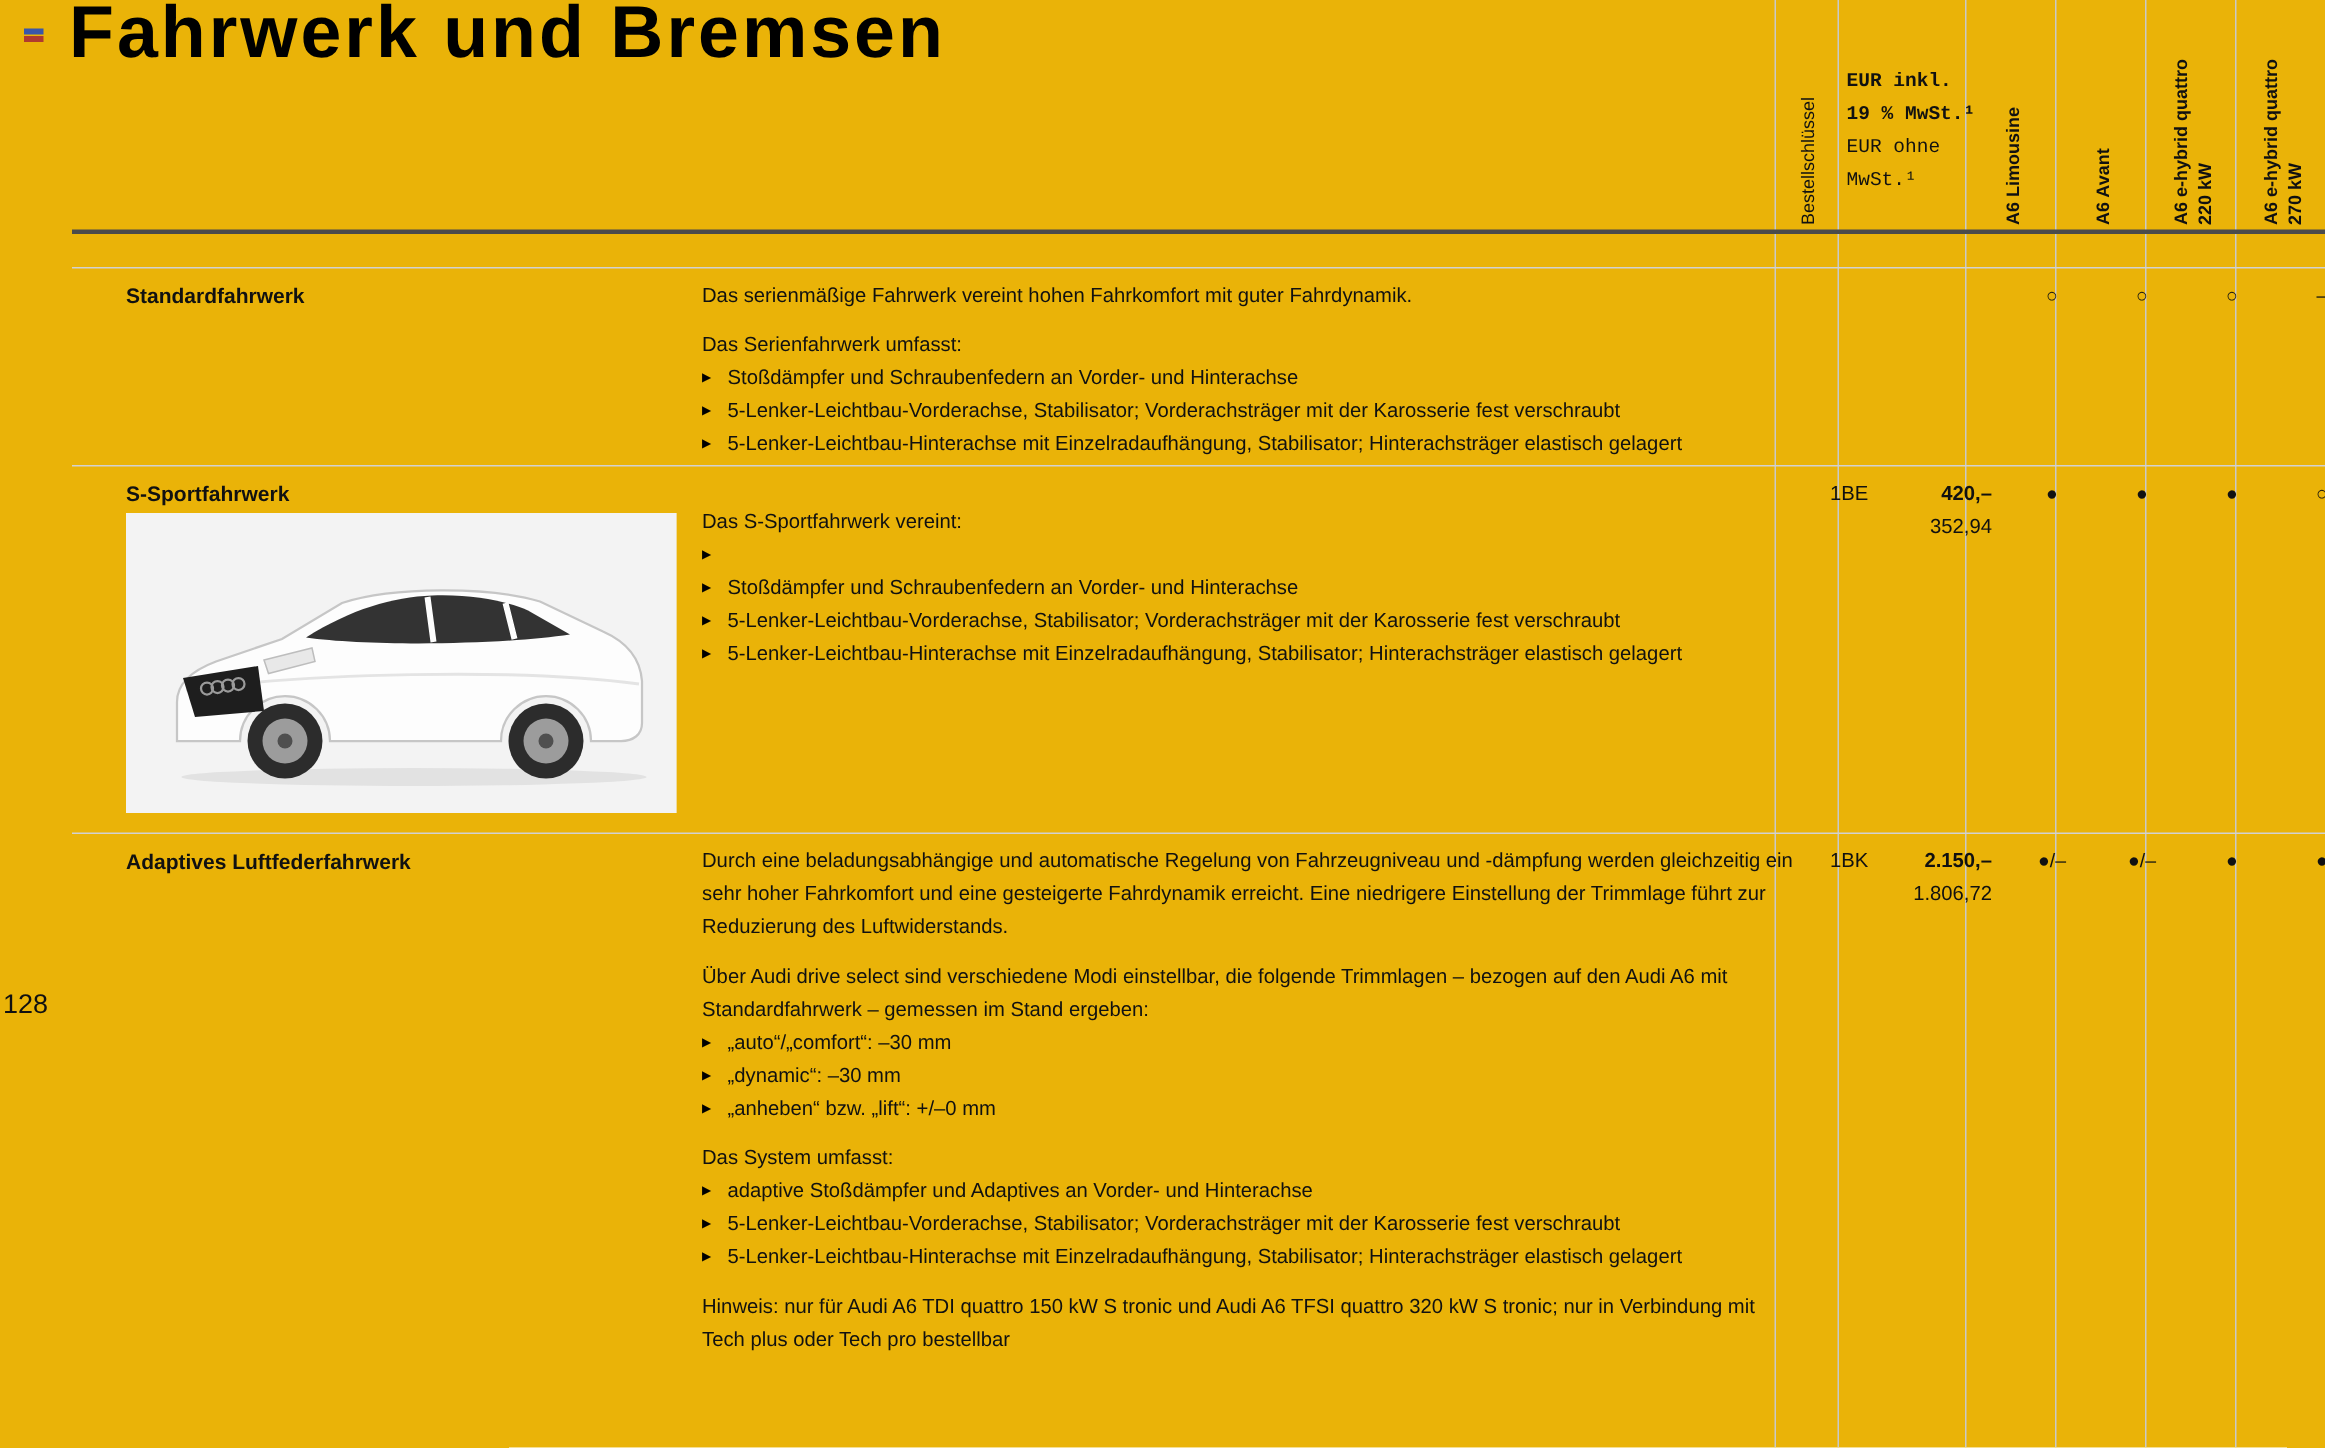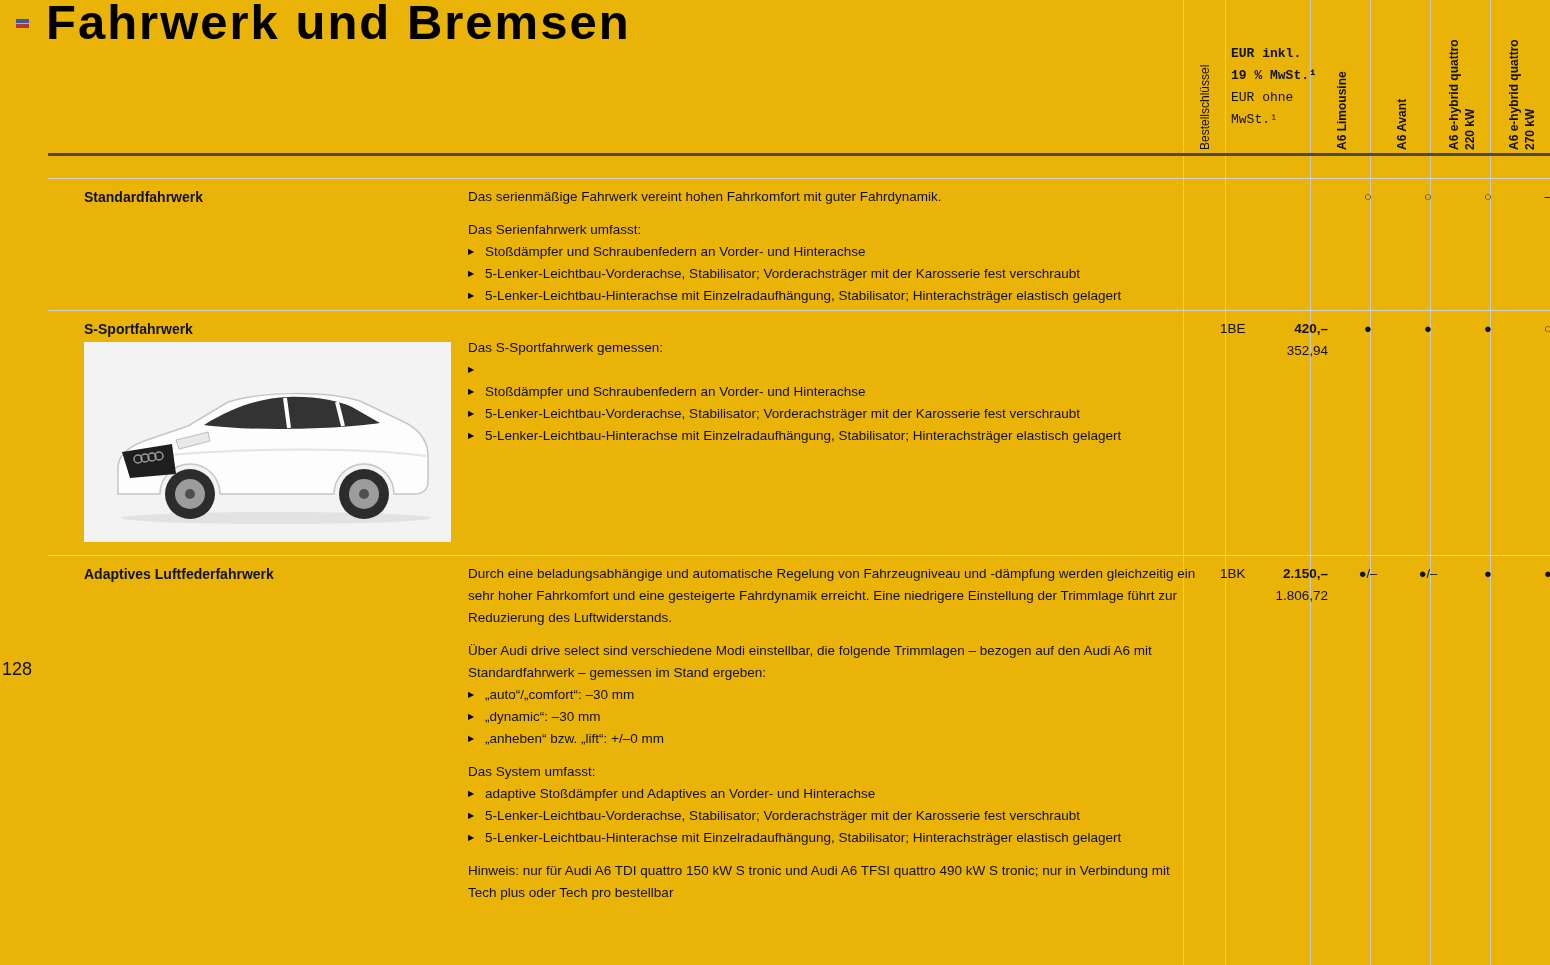--- a/index.html
+++ b/index.html
@@ -144,21 +144,21 @@
         <path d="M92 98 L124 90 L126 99 L95 107 Z" fill="#e8e8e8" stroke="#bdbdbd"></path>
         <circle cx="106" cy="152" r="25" fill="#2c2c2c"></circle>
         <circle cx="106" cy="152" r="15" fill="#9c9c9c"></circle>
         <circle cx="106" cy="152" r="5" fill="#4f4f4f"></circle>
         <circle cx="280" cy="152" r="25" fill="#2c2c2c"></circle>
         <circle cx="280" cy="152" r="15" fill="#9c9c9c"></circle>
         <circle cx="280" cy="152" r="5" fill="#4f4f4f"></circle>
       </svg>
     </div>
     <div class="cell desc" style="padding-top:26px">
-      <p class="tight">Das S-Sportfahrwerk gemessen:</p>
+      <p class="tight">Das S-Sportfahrwerk vereint:</p>
       <div class="group">
         <div class="bullet">
           <span class="tri">▶</span>
         </div>
         <div class="bullet">
           <span class="tri">▶</span>
           <span>Stoßdämpfer und Schraubenfedern an Vorder- und Hinterachse</span>
         </div>
         <div class="bullet">
           <span class="tri">▶</span>
@@ -208,21 +208,21 @@
         </div>
         <div class="bullet">
           <span class="tri">▶</span>
           <span>5-Lenker-Leichtbau-Vorderachse, Stabilisator; Vorderachsträger mit der Karosserie fest verschraubt</span>
         </div>
         <div class="bullet">
           <span class="tri">▶</span>
           <span>5-Lenker-Leichtbau-Hinterachse mit Einzelradaufhängung, Stabilisator; Hinterachsträger elastisch gelagert</span>
         </div>
       </div>
-      <p>Hinweis: nur für Audi A6 TDI quattro 150 kW S tronic und Audi A6 TFSI quattro 490 kW S tronic; nur in Verbindung mit Tech plus oder Tech pro bestellbar</p>
+      <p>Hinweis: nur für Audi A6 TDI quattro 150 kW S tronic und Audi A6 TFSI quattro 320 kW S tronic; nur in Verbindung mit Tech plus oder Tech pro bestellbar</p>
     </div>
     <div class="cell code">1BK</div>
     <div class="cell price">
       <div class="gross">2.150,–</div>
       <div class="net">1.806,72</div>
     </div>
     <div class="cell avail">●/–</div>
     <div class="cell avail">●/–</div>
     <div class="cell avail">●</div>
     <div class="cell avail">●</div>

